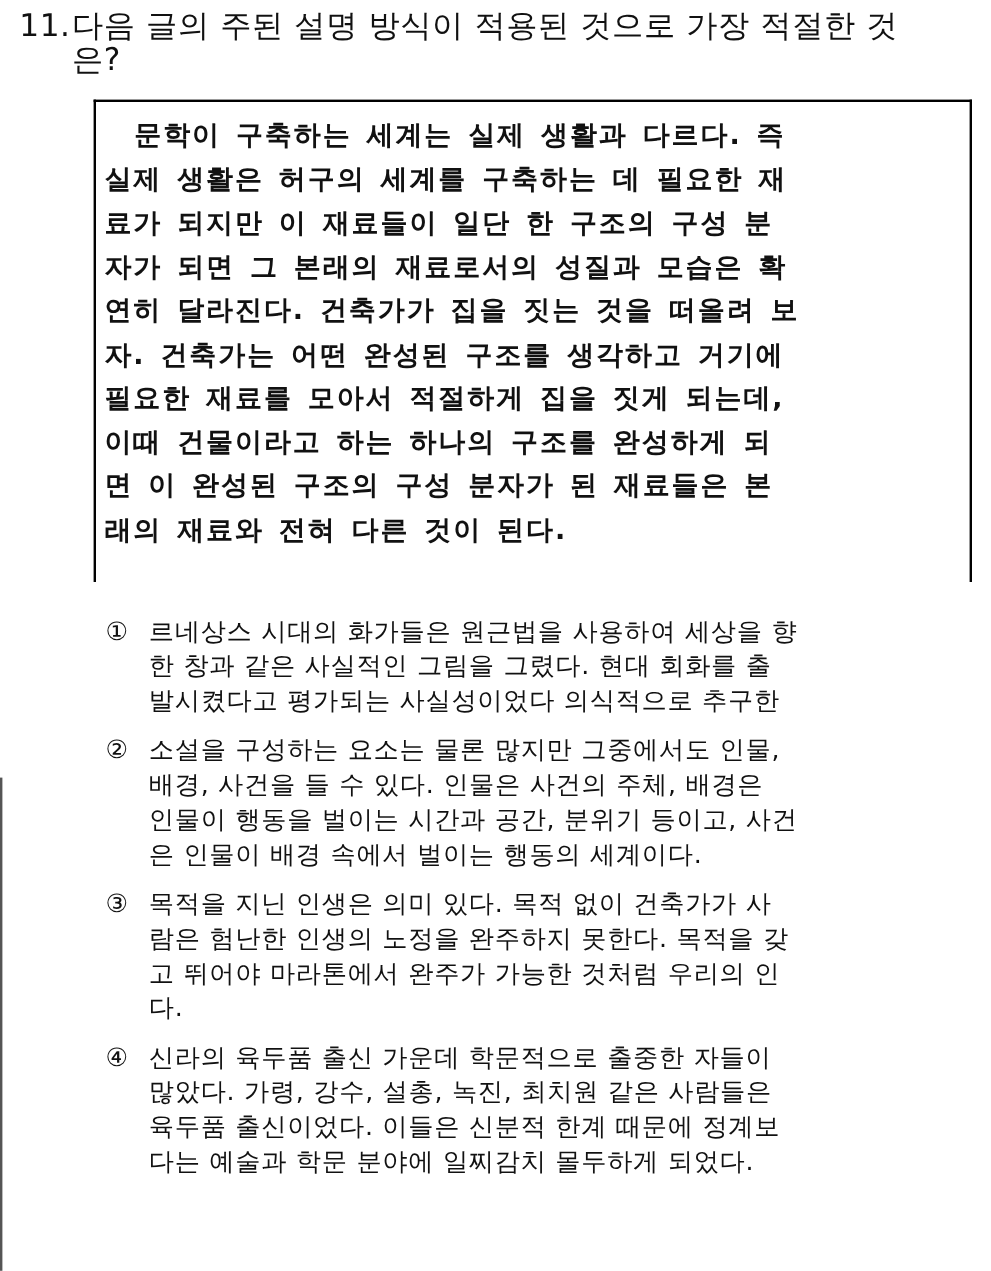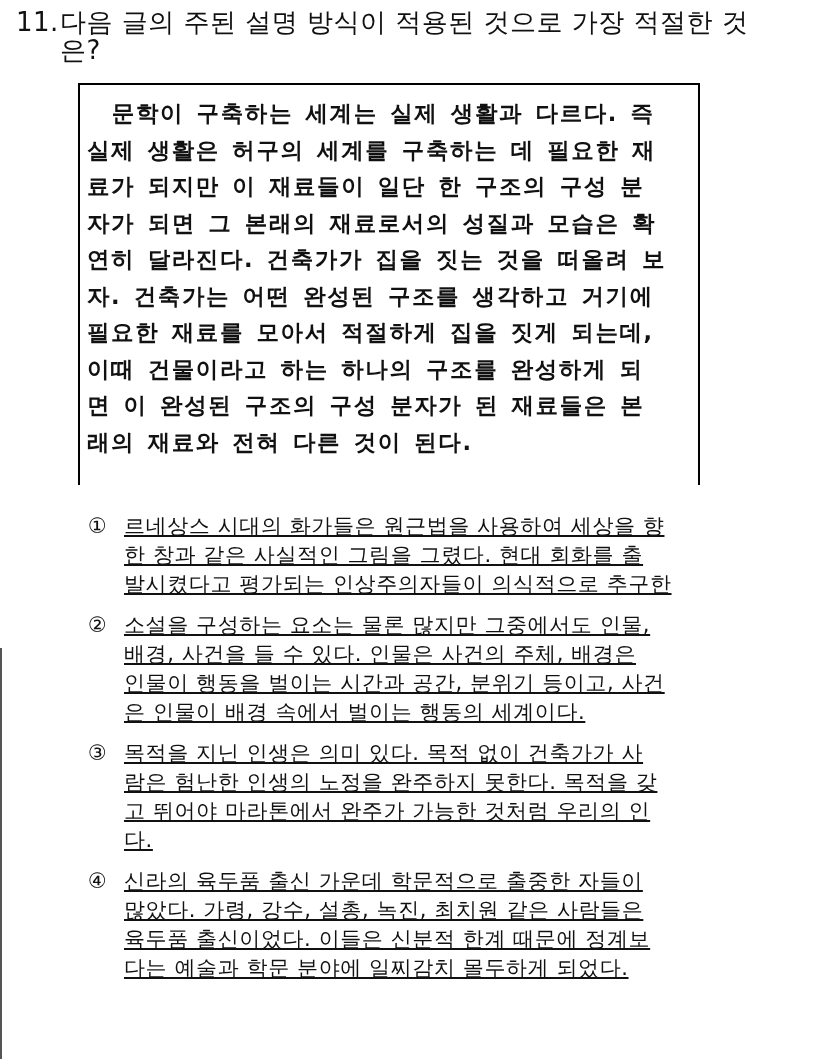--- a/index.html
+++ b/index.html
@@ -32,21 +32,21 @@
       display: inline;
     }
     .q-cont {
       display: block;
       padding-left: 44px;
     }
     .passage {
       position: absolute;
       left: 78px;
       top: 83px;
-      width: 622px;
+      width: 732px;
       height: 402px;
       border-left: 2px solid #000;
       border-top: 2px solid #000;
       border-right: 2px solid #000;
       box-sizing: border-box;
       padding: 10px 0 0 7px;
     }
     .passage-line {
       font-size: 22.5px;
       line-height: 36.5px;
@@ -72,21 +72,20 @@
     }
     .choice-marker {
       position: absolute;
       left: 0;
       top: 0;
       width: 30px;
     }
     .choice-line {
       display: block;
       white-space: nowrap;
-      text-decoration: underline;
     }
     .margin-rule {
       position: absolute;
       left: 0;
       top: 648px;
       width: 2px;
       height: 411px;
       background: #555555;
     }
   </style>
@@ -109,21 +108,21 @@
   <div class="passage-line">이때 건물이라고 하는 하나의 구조를 완성하게 되</div>
   <div class="passage-line">면 이 완성된 구조의 구성 분자가 된 재료들은 본</div>
   <div class="passage-line">래의 재료와 전혀 다른 것이 된다.</div>
 </div>
 
 <div class="choices">
   <div class="choice">
     <span class="choice-marker">①</span>
     <span class="choice-line">르네상스 시대의 화가들은 원근법을 사용하여 세상을 향</span>
     <span class="choice-line">한 창과 같은 사실적인 그림을 그렸다. 현대 회화를 출</span>
-    <span class="choice-line">발시켰다고 평가되는 인상주의자들이 의식적으로 추구한</span>
+    <span class="choice-line">발시켰다고 평가되는 사실성이었다 의식적으로 추구한</span>
   </div>
   <div class="choice">
     <span class="choice-marker">②</span>
     <span class="choice-line">소설을 구성하는 요소는 물론 많지만 그중에서도 인물,</span>
     <span class="choice-line">배경, 사건을 들 수 있다. 인물은 사건의 주체, 배경은</span>
     <span class="choice-line">인물이 행동을 벌이는 시간과 공간, 분위기 등이고, 사건</span>
     <span class="choice-line">은 인물이 배경 속에서 벌이는 행동의 세계이다.</span>
   </div>
   <div class="choice">
     <span class="choice-marker">③</span>

